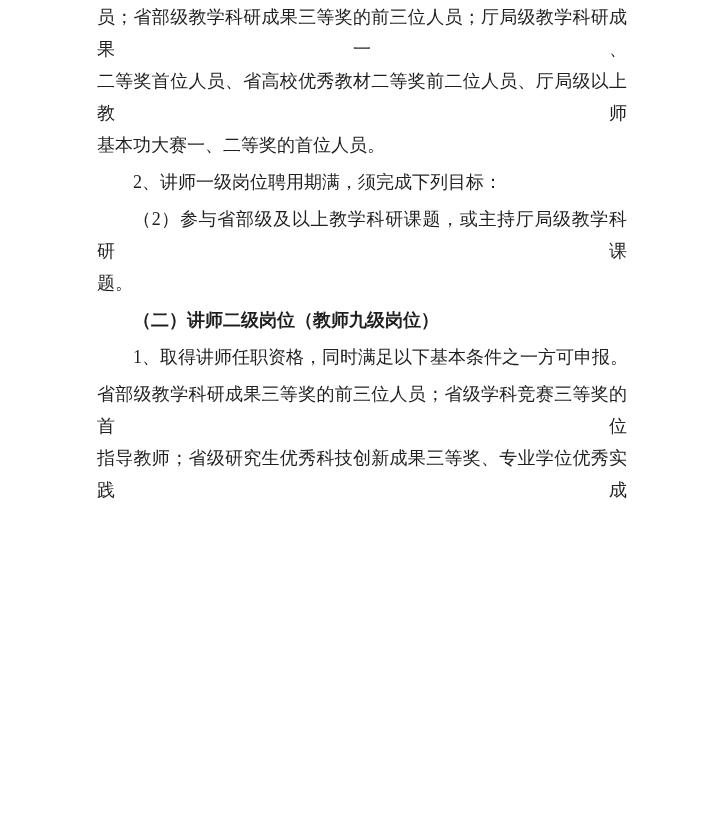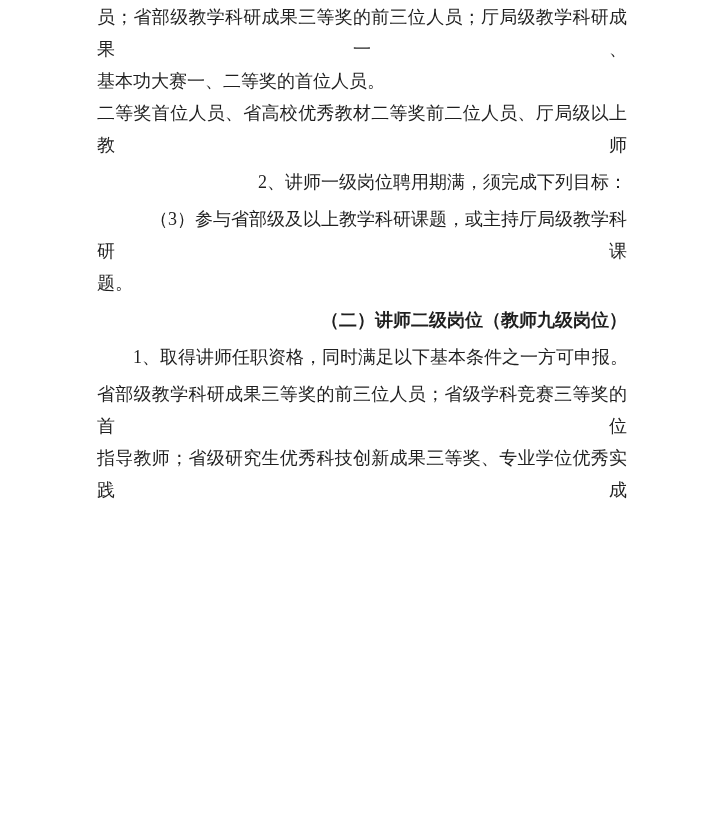--- a/index.html
+++ b/index.html
@@ -34,38 +34,37 @@
     white-space: nowrap;
   }
   .line.full {
     white-space: normal;
     text-align: justify;
     text-align-last: justify;
     text-justify: inter-character;
   }
   .line.indent {
     text-indent: 36px;
-    text-align: right;
   }
 </style>
 </head>
 <body style="background: rgb(255, 255, 255);">
 
 <div class="page" style="color: rgb(31, 31, 31);">
   <div id="doc">
       <div class="para">
         <div class="line full">员；省部级教学科研成果三等奖的前三位人员；厅局级教学科研成果一、</div>
+        <div class="line full">二等奖首位人员、省高校优秀教材二等奖前二位人员、厅局级以上教师</div>
         <div class="line">基本功大赛一、二等奖的首位人员。</div>
-        <div class="line full">二等奖首位人员、省高校优秀教材二等奖前二位人员、厅局级以上教师</div>
       </div>
       <div class="para">
         <div class="line indent">2、讲师一级岗位聘用期满，须完成下列目标：</div>
       </div>
       <div class="para">
-        <div class="line full indent">（3）参与省部级及以上教学科研课题，或主持厅局级教学科研课</div>
+        <div class="line full indent">（2）参与省部级及以上教学科研课题，或主持厅局级教学科研课</div>
         <div class="line">题。</div>
       </div>
       <div class="para heading">
         <div class="line indent">（二）讲师二级岗位（教师九级岗位）</div>
       </div>
       <div class="para">
         <div class="line indent">1、取得讲师任职资格，同时满足以下基本条件之一方可申报。</div>
       </div>
       <div class="para">
         <div class="line full">省部级教学科研成果三等奖的前三位人员；省级学科竞赛三等奖的首位</div>

